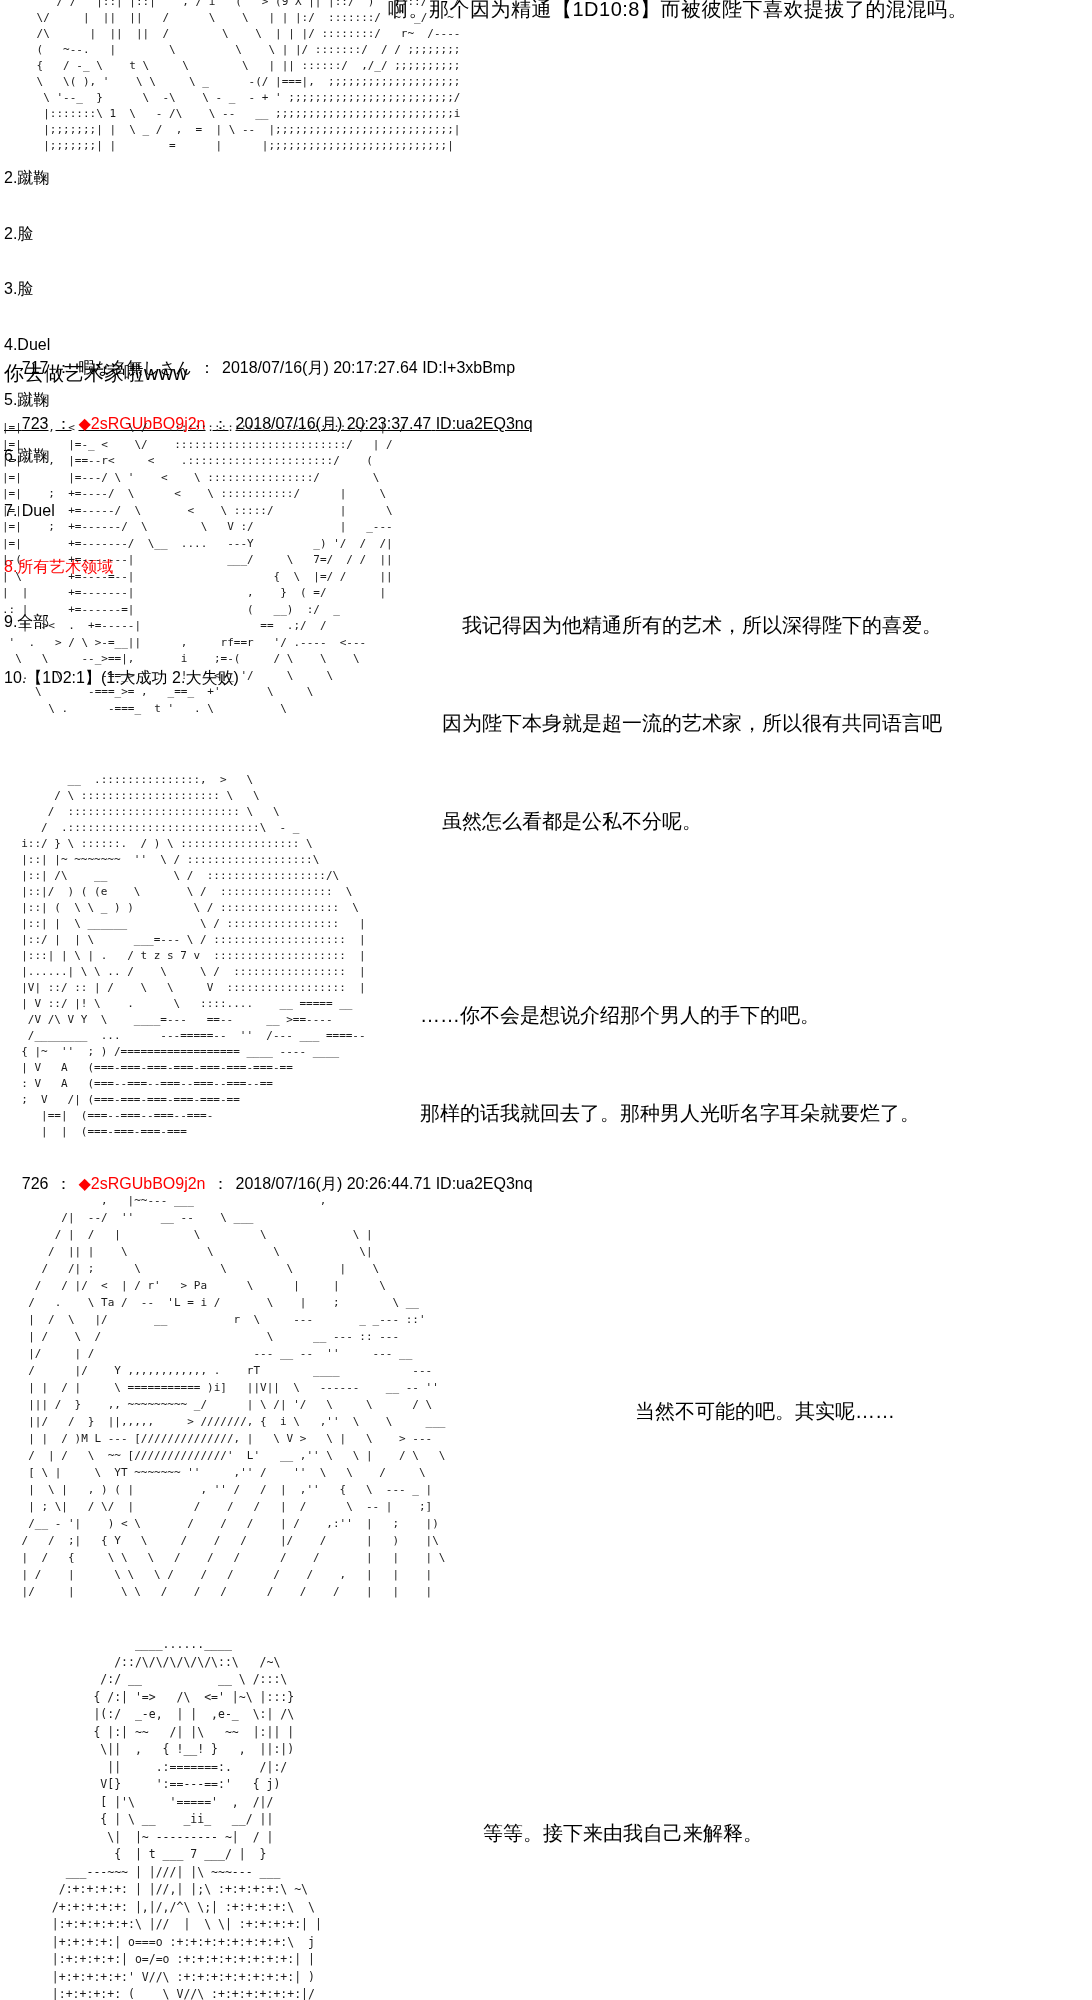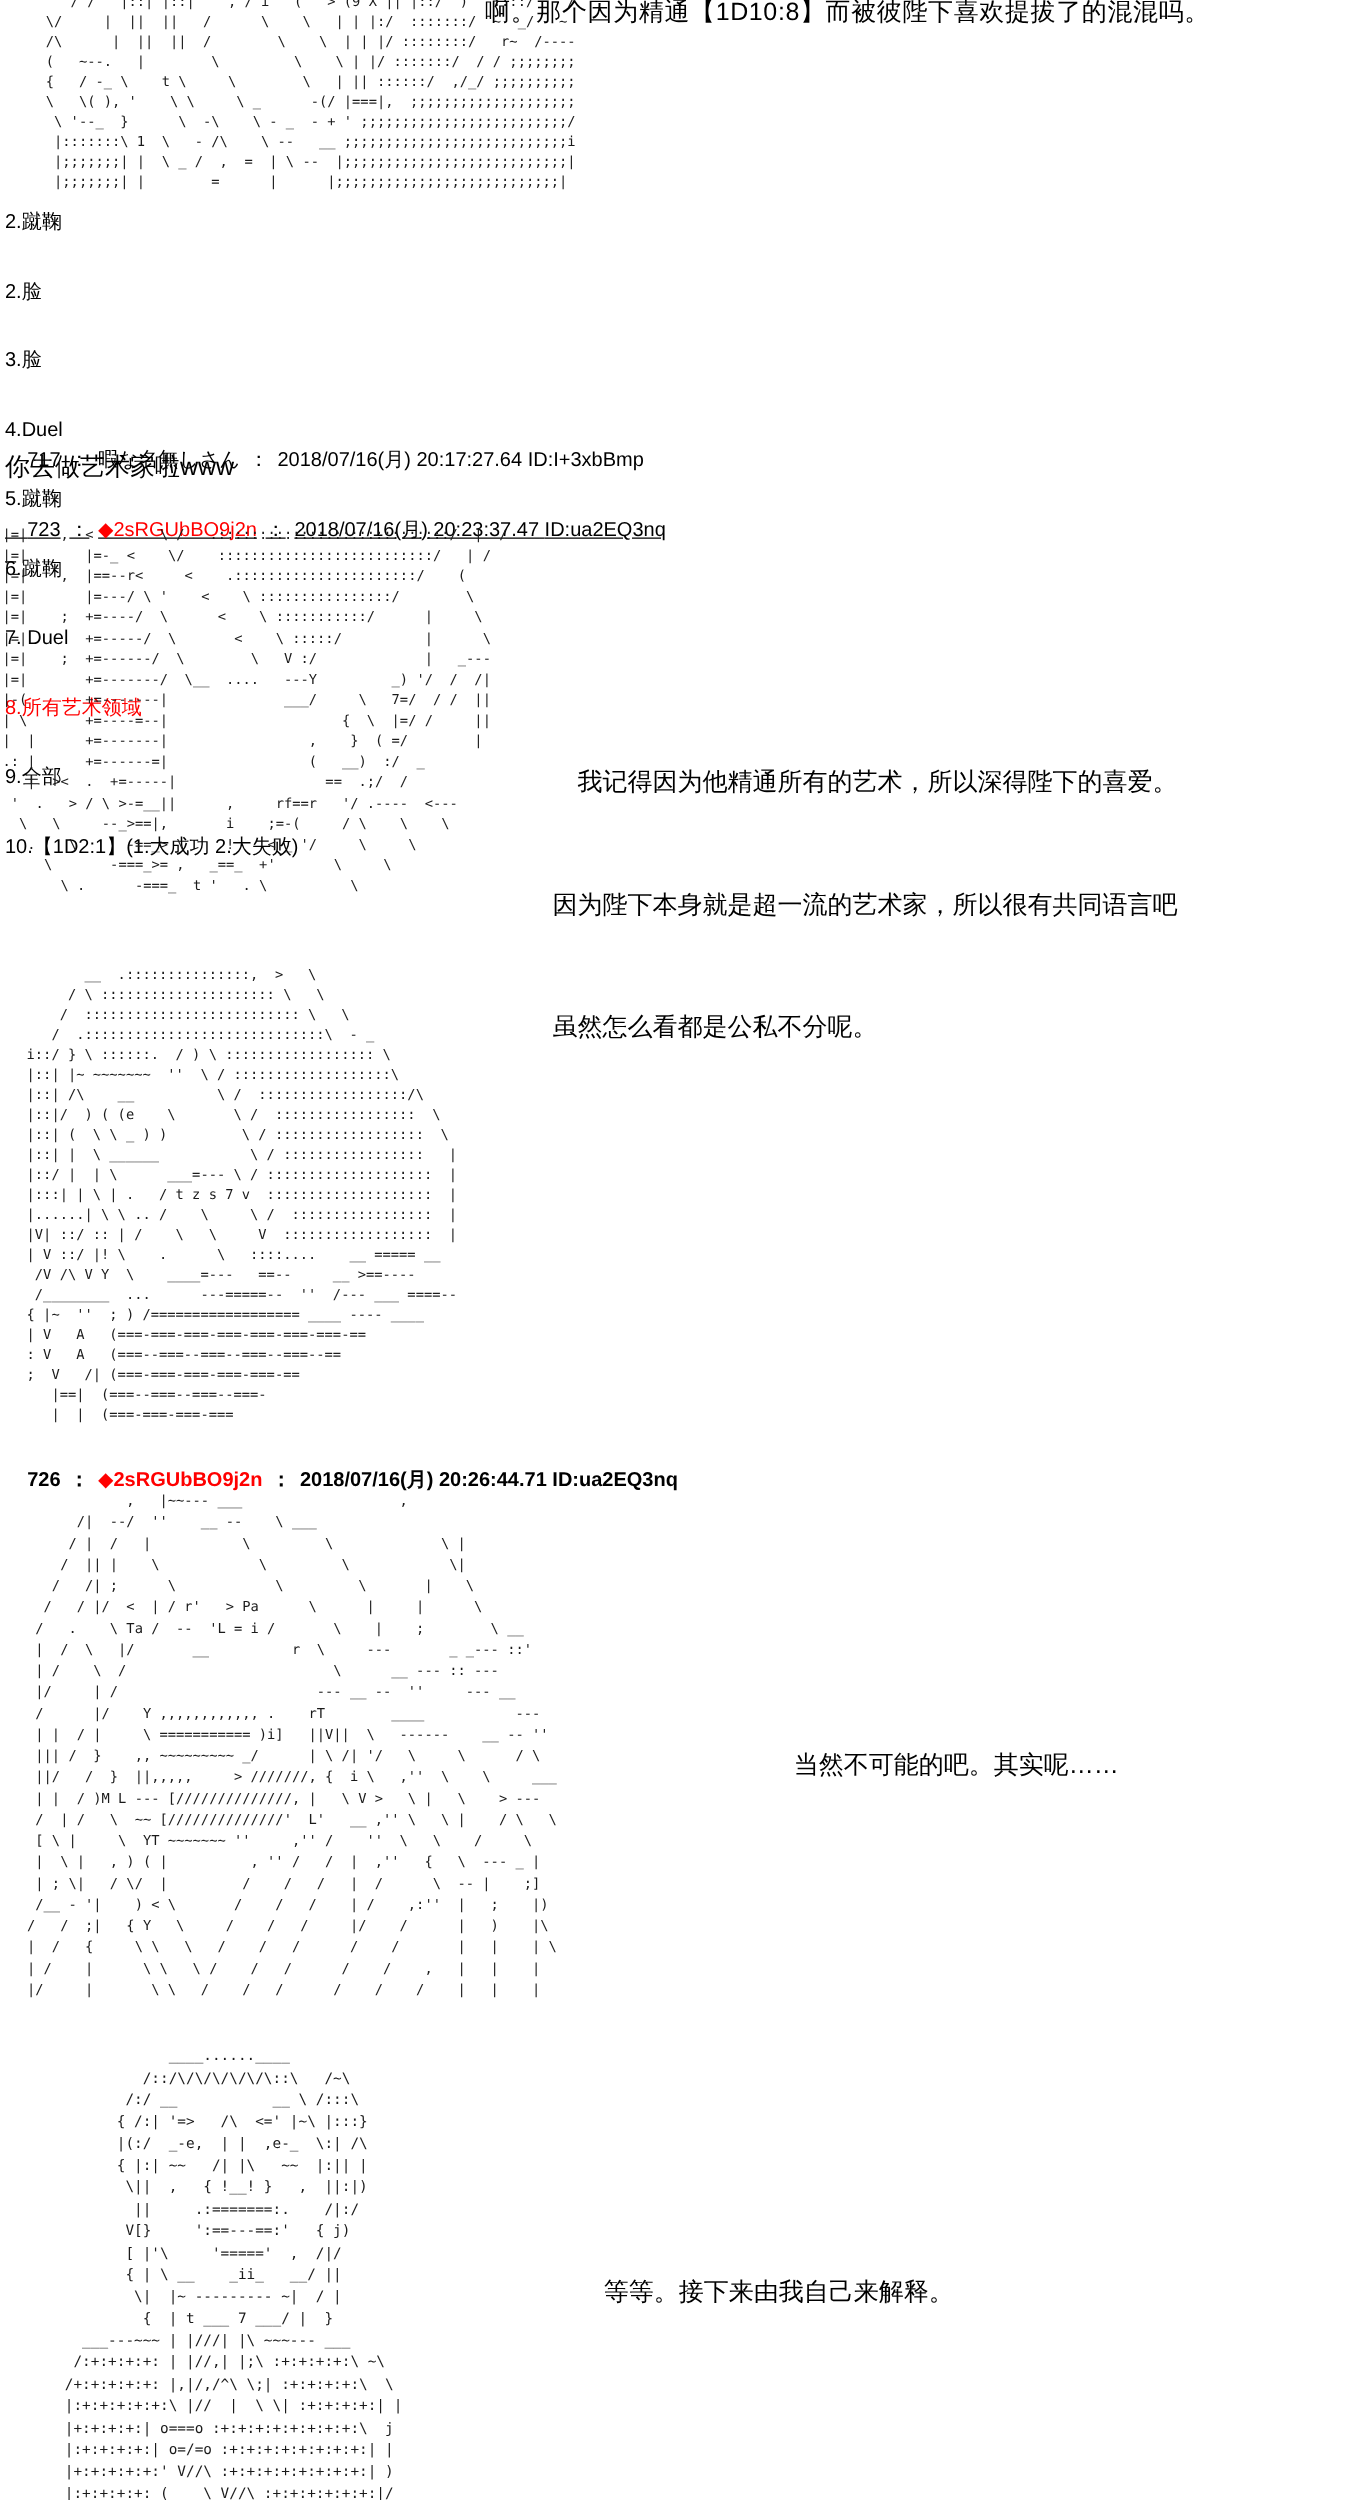--- a/index.html
+++ b/index.html
@@ -110,22 +110,26 @@
   | V ::/ |! \    .      \   ::::....    __ ===== __
    /V /\ V Y  \    ____=---   ==--     __ &gt;==----
    /________  ...      ---=====--  ''  /--- ___ ====--
   { |~  ''  ; ) /================== ____ ---- ____
   | V   A   (===-===-===-===-===-===-===-==
   : V   A   (===--===--===--===--===--==
   ;  V   /| (===-===-===-===-===-==
      |==|  (===--===--===--===-
      |  |  (===-===-===-===</pre>
 
+  <div class="abs dlg" style="left:420px;top:956px;">
+    <div>……你不会是想说介绍那个男人的手下的吧。</div>
+    <div>那样的话我就回去了。那种男人光听名字耳朵就要烂了。</div>
+  </div>
 
-  <div class="abs post-header" style="left:4px;top:1156px;font-weight:bold;">
+  <div class="abs post-header" style="left:4px;top:1156px;">
     <span>726</span><span class="sep">：</span><span class="red">◆2sRGUbBO9j2n</span><span class="sep">：</span><span>2018/07/16(月) 20:26:44.71</span><span> </span><span>ID:ua2EQ3nq</span>
   </div>
 
   <pre class="aa aa4" style="left:15px;top:1192px;">             ,   |~~--- ___                   ,
        /|  --/  ''    __ --    \ ___
       / |  /   |           \         \             \ |
      /  || |    \            \         \            \|
     /   /| ;      \            \         \       |    \
    /   / |/  &lt;  | / r'   &gt; Pa      \      |     |      \
   /   .    \ Ta /  --  'L = i /       \    |    ;        \ __

